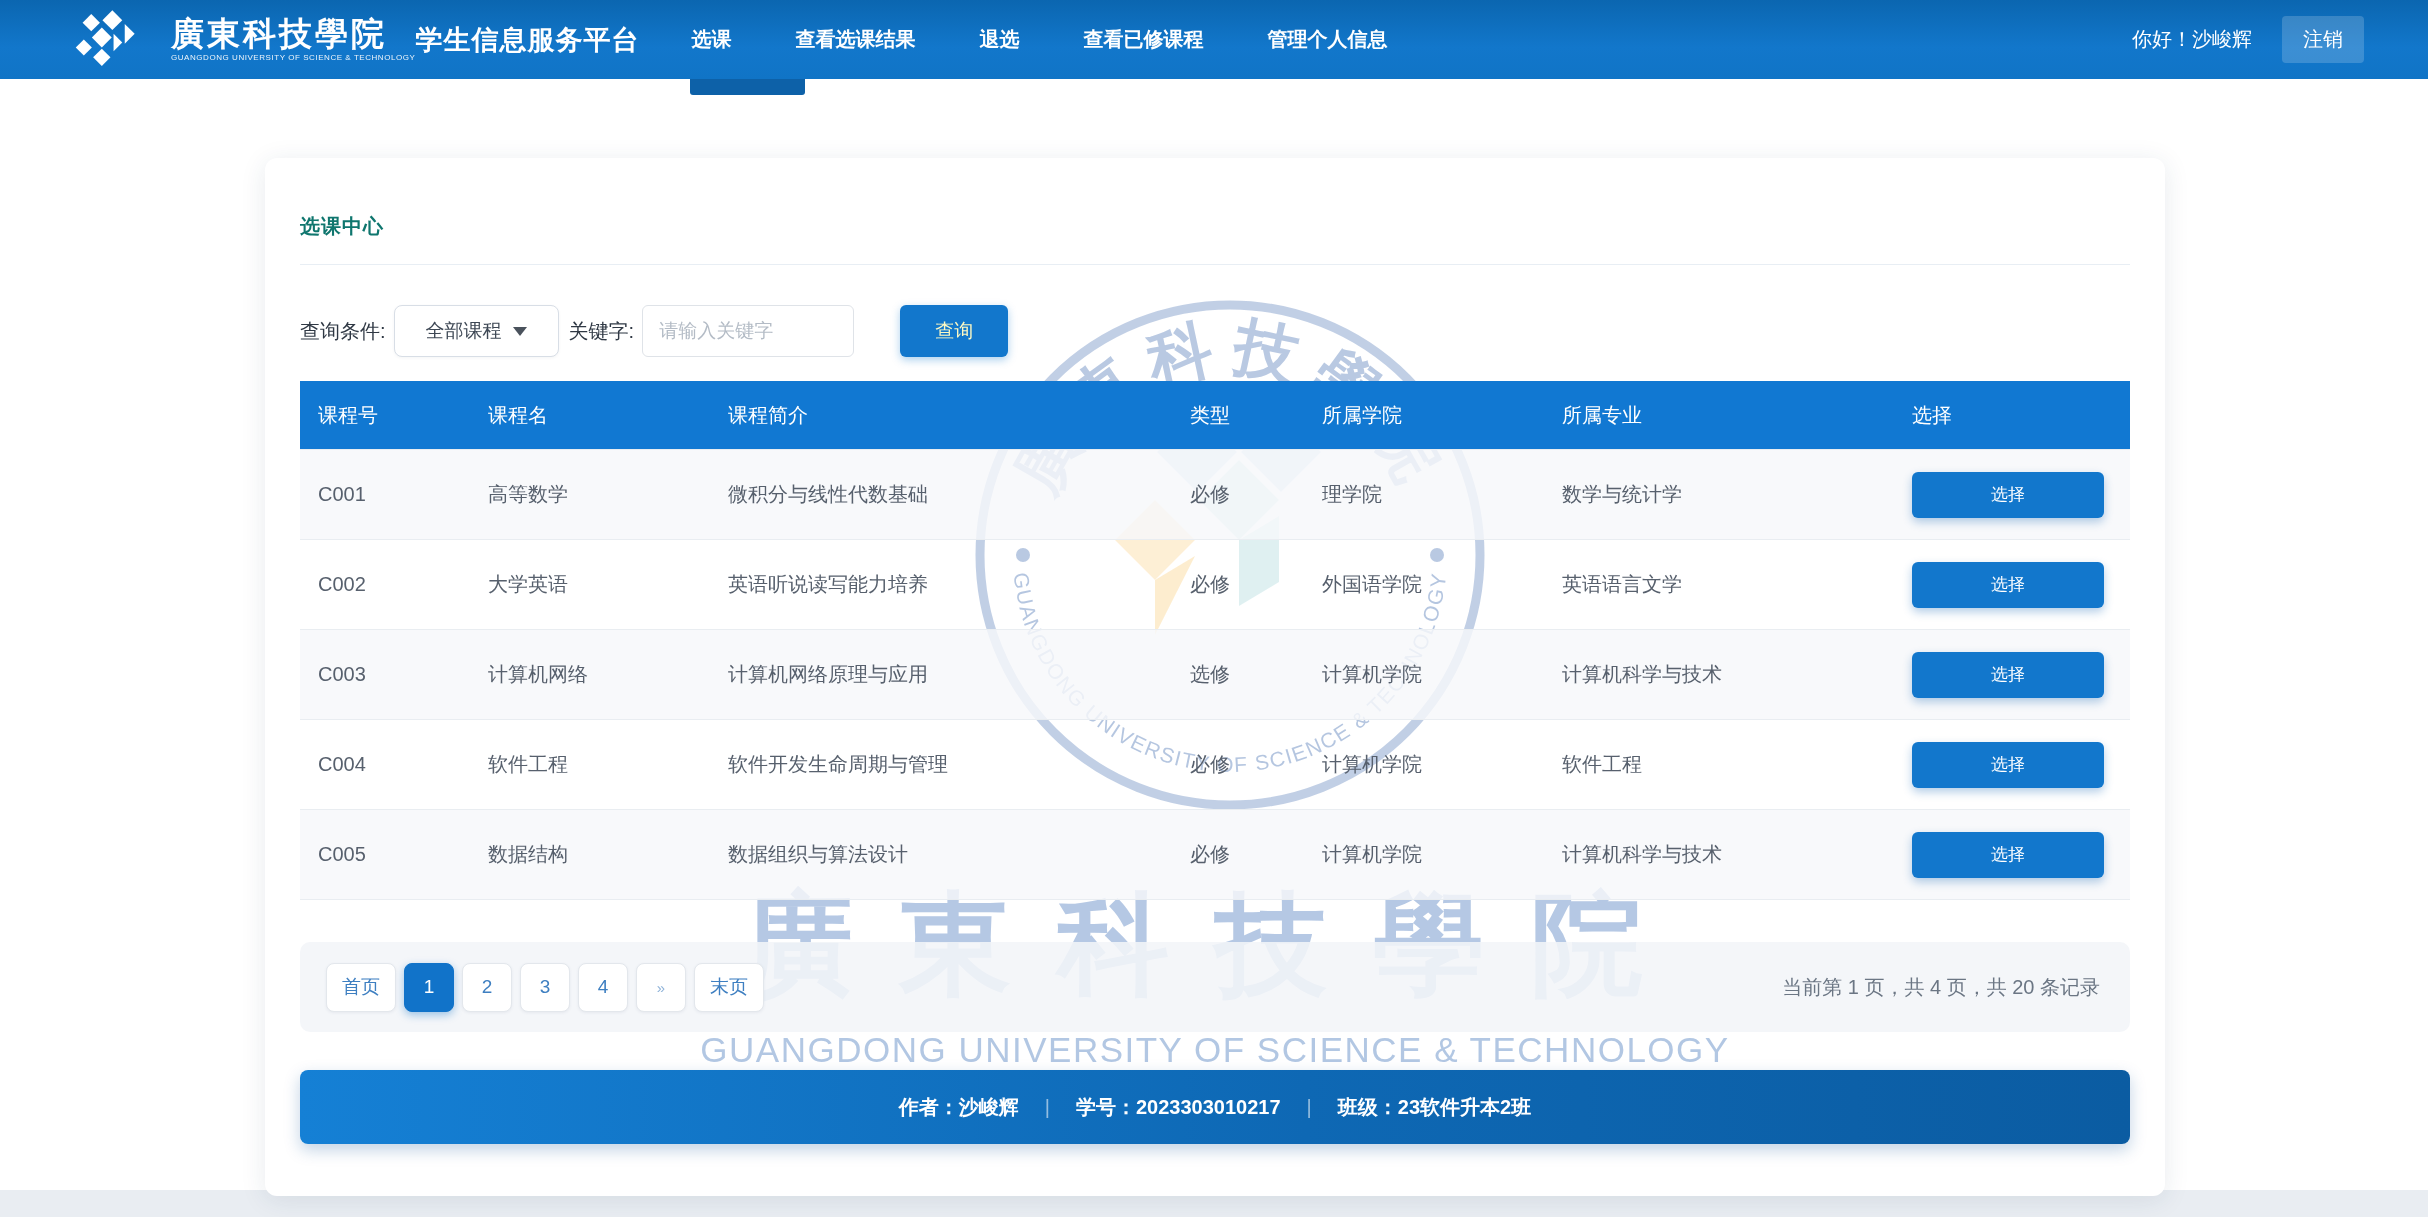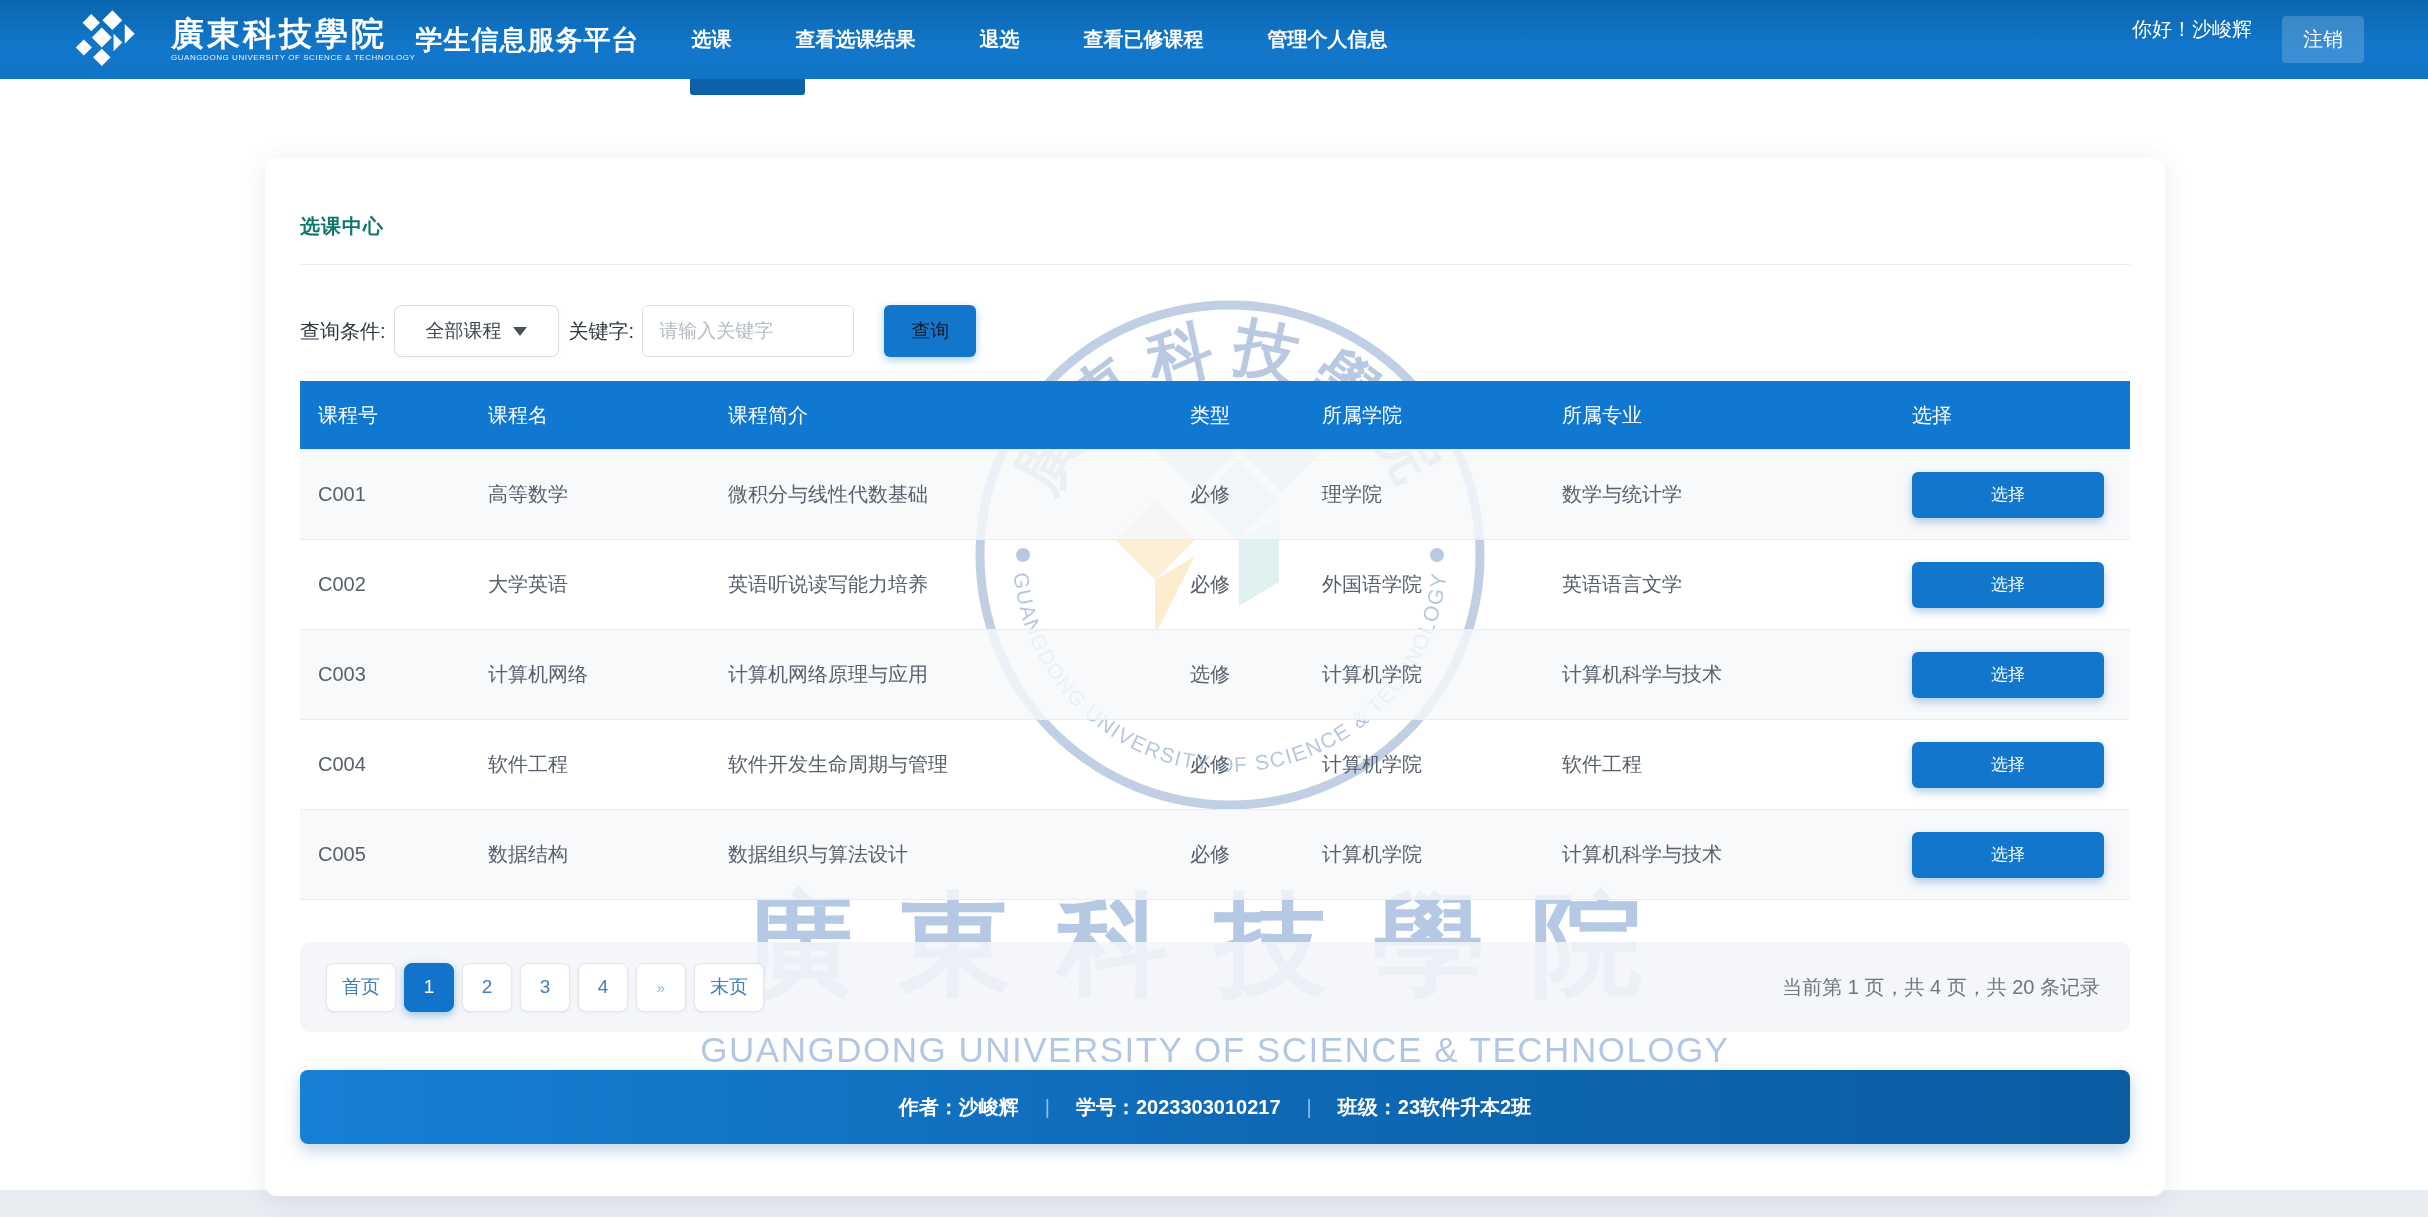--- a/index.html
+++ b/index.html
@@ -15,21 +15,21 @@
     background:linear-gradient(180deg,#0b66b0 0%,#1277cb 60%,#1074c6 100%);
     display:flex; align-items:center; padding:0 64px 0 55px; z-index:5;
   }
   .logo-mark { width:106px; height:62px; flex:0 0 auto; }
   .logo-text { margin-left:10px; color:#fff; line-height:1; }
   .logo-cn { font-family:"DejaVu Serif","Liberation Serif",serif; font-weight:bold; font-size:33px; letter-spacing:3px; }
   .logo-en { font-size:8px; letter-spacing:0.55px; opacity:0.92; margin-top:4px; }
   .platform-title { color:#fff; font-size:27px; font-weight:bold; letter-spacing:1px; }
   .nav { display:flex; gap:64px; margin-left:52px; }
   .nav a { color:#fff; font-size:20px; font-weight:bold; text-decoration:none; cursor:pointer; }
-  .header-right { margin-left:auto; display:flex; gap:30px; }
+  .header-right { margin-left:auto; display:flex; align-items:center; gap:30px; }
   .greeting { color:#fff; font-size:20px; }
   .logout-btn {
     background:rgba(255,255,255,0.18); border:none; color:#fff; font-size:20px;
     padding:10px 21px; border-radius:4px; cursor:pointer;
   }
   .nav-stub { position:absolute; left:690px; top:79px; width:115px; height:16px; background:#0d61a8; border-radius:0 0 3px 3px; z-index:4; }
 
   .bottom-band { position:absolute; left:0; bottom:0; width:2428px; height:27px; background:#e9edf2; z-index:0; }
 
   
@@ -68,22 +68,22 @@
   .select-value { font-size:19px; color:#3d4754; }
   .caret { width:0; height:0; border-left:7px solid transparent; border-right:7px solid transparent; border-top:9px solid #4a525c; }
   .kw-label { margin-left:10px; }
   .kw-input {
     margin-left:8px; width:212px; height:52px; border:1px solid #dfe3e8; border-radius:6px;
     padding:0 16px; font-size:19px; color:#a16207; outline:none;
     font-family:"Liberation Sans","DejaVu Sans",sans-serif;
   }
   .kw-input::placeholder { color:#b4bcc6; }
   .search-btn {
-    margin-left:30px; width:92px; height:52px; background:#1277cc; border:none; border-radius:6px;
-    color:#0f172a; font-size:19px; cursor:pointer; box-shadow:0 3px 9px rgba(18,119,204,0.35);
+    margin-left:46px; width:108px; height:52px; background:#1277cc; border:none; border-radius:6px;
+    color:#fef9c3; font-size:19px; cursor:pointer; box-shadow:0 3px 9px rgba(18,119,204,0.35);
   }
 
   
   .table { margin-top:24px; border-bottom:1px solid #e9edf1; }
   .thead, .trow {
     display:grid; grid-template-columns:170px 240px 462px 132px 240px 350px 1fr;
     align-items:center; padding-left:18px;
   }
   .thead { height:68px; background:#1178d2; color:#fff; font-size:20px; font-weight:500; }
   .trow { height:90px; font-size:20px; color:#57606d; border-top:1px solid #e9edf1; }

